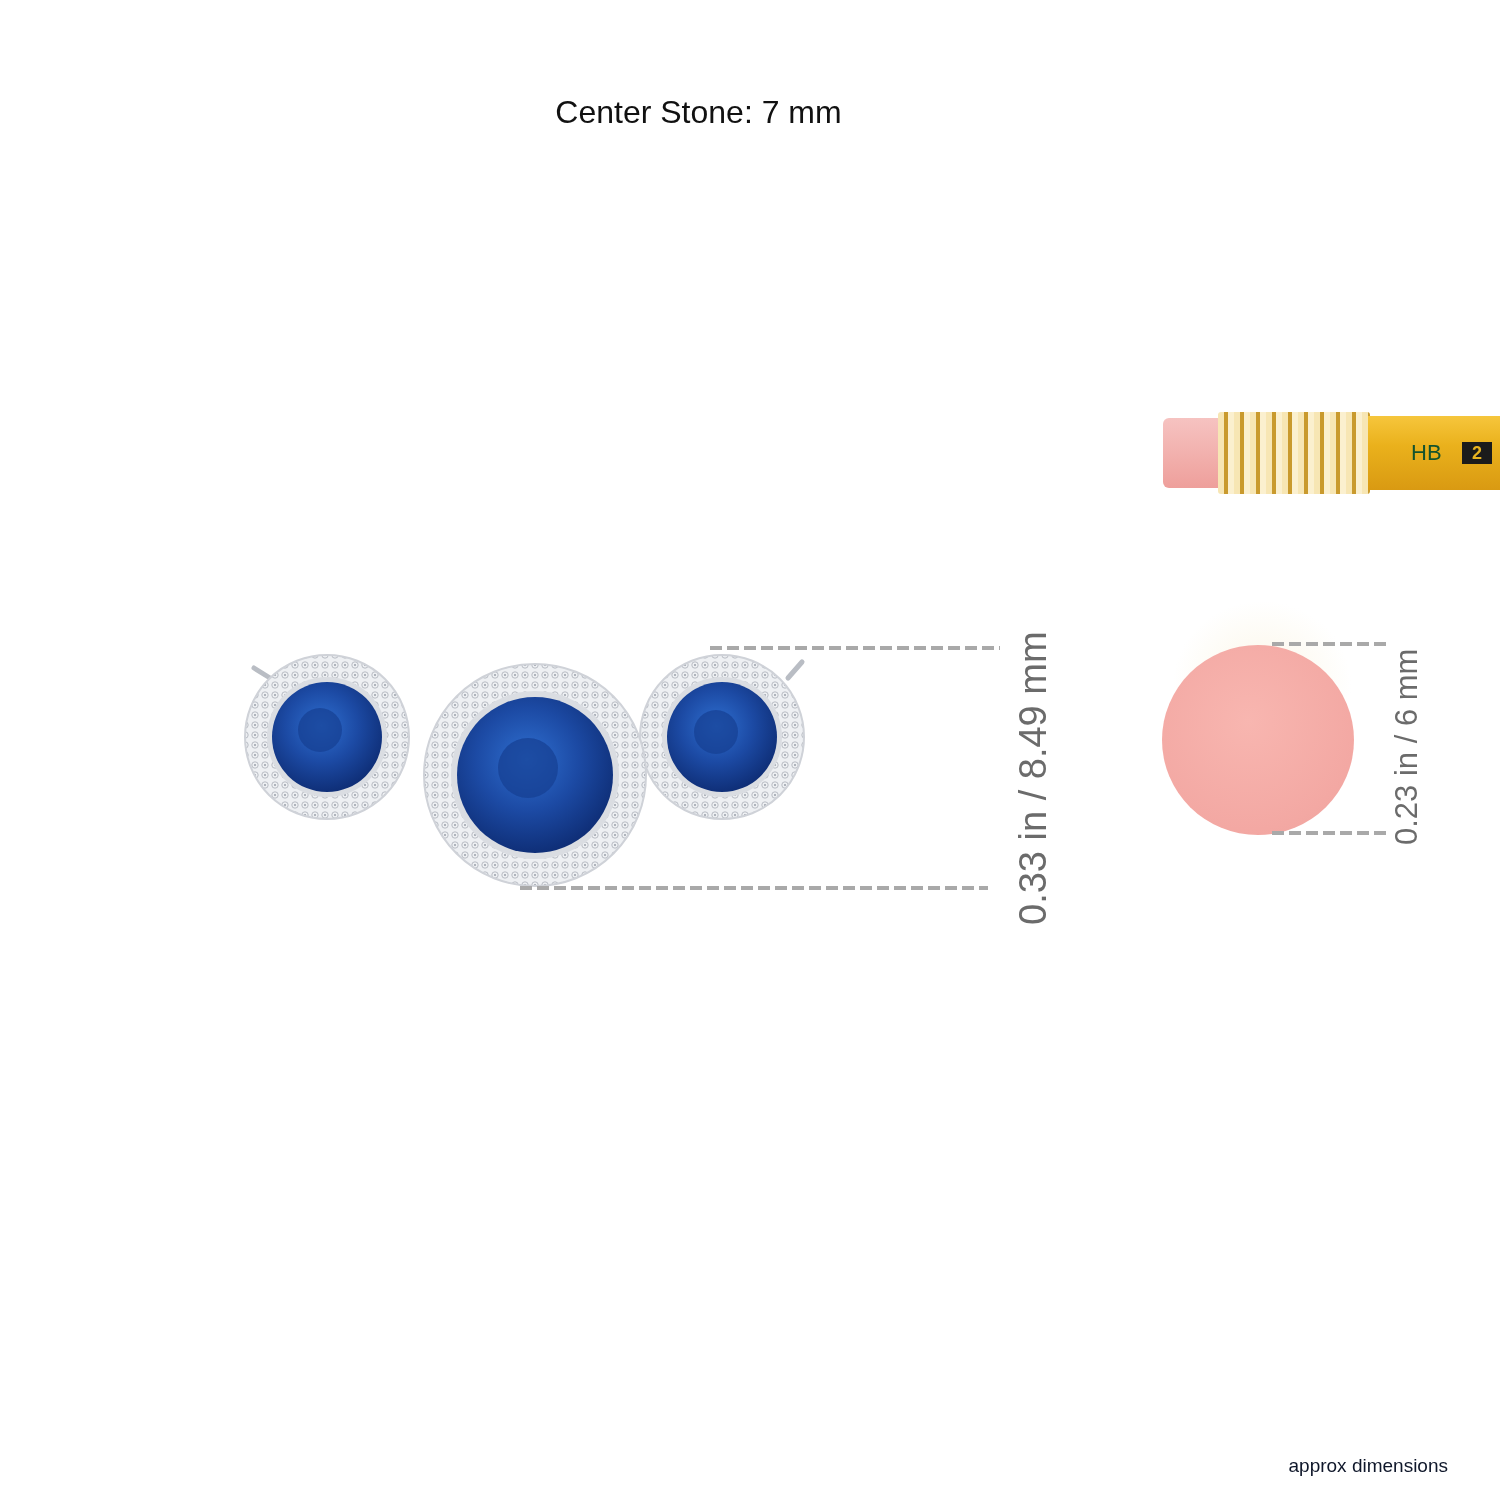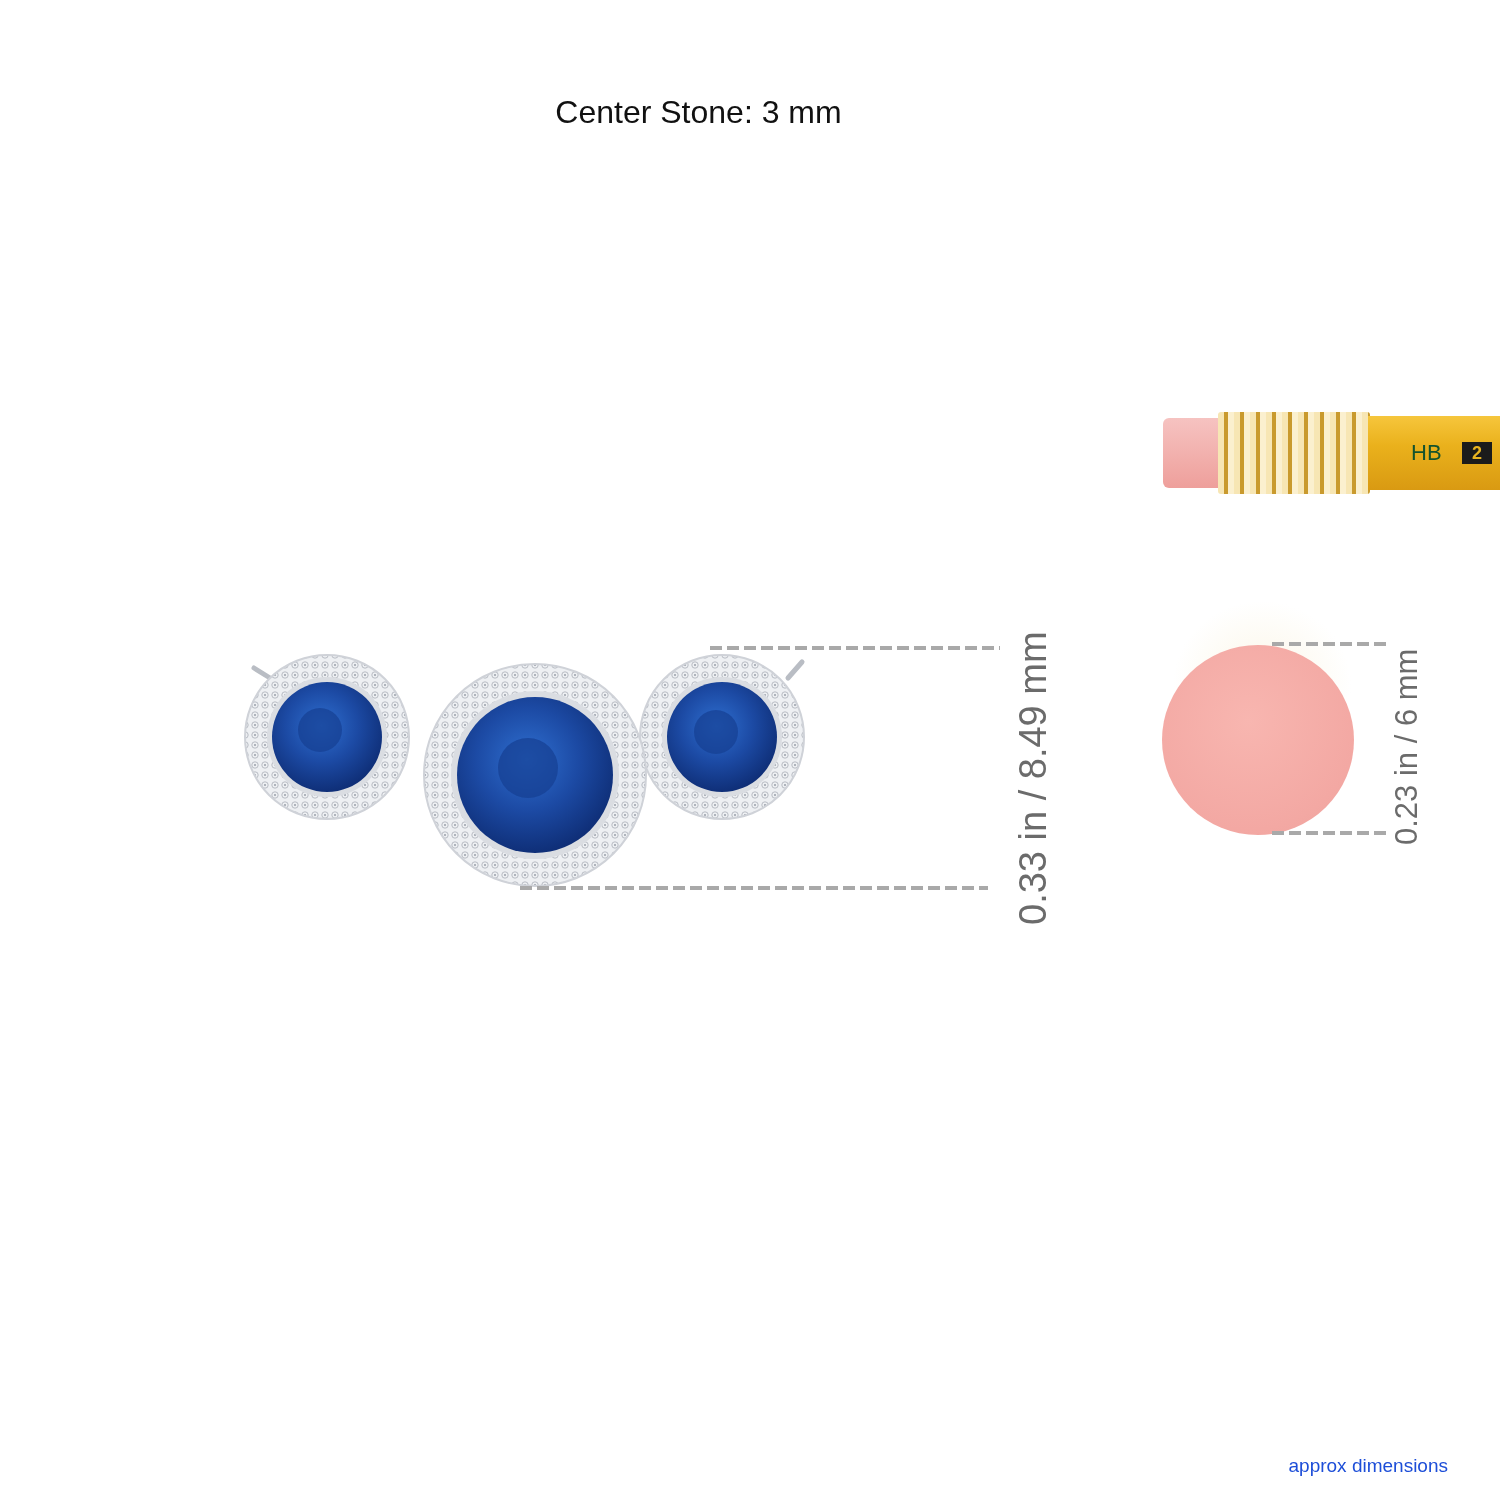--- a/index.html
+++ b/index.html
@@ -1,28 +1,28 @@
 <!DOCTYPE html>
 <html><head>
   <meta charset="utf-8">
   <style>
     html, body { margin: 0; padding: 0; background: #ffffff; }
     body { width: 1500px; height: 1500px; position: relative; overflow: hidden; font-family: "Liberation Sans", sans-serif; }
     .title { position: absolute; left: 0; width: 1397px; top: 94px; text-align: center; font-size: 32px; color: #111111; font-family: "Liberation Sans", sans-serif; }
     .abs { position: absolute; }
     .dash-h { position: absolute; height: 4px; background-image: repeating-linear-gradient(90deg, #a9a9a9 0 12px, transparent 12px 17px); }
     .vlabel { position: absolute; transform-origin: left top; transform: rotate(-90deg); white-space: nowrap; color: #6b6b6b; font-family: "Liberation Sans", sans-serif; }
-    .footer { position: absolute; right: 52px; top: 1455px; font-size: 19px; color: #1d4ed8; font-family: "Liberation Sans", sans-serif; }
+    .footer { position: absolute; right: 52px; top: 1455px; font-size: 19px; color: #0f172a; font-family: "Liberation Sans", sans-serif; }
     .pencil-label { position: absolute; font-family: "Liberation Sans", sans-serif; font-size: 22px; color: #14532d; }
     .pencil-num { position: absolute; background: #1b1b1b; color: #e9b420; font-weight: bold; font-size: 18px; text-align: center; font-family: "Liberation Sans", sans-serif; }
   </style>
 </head>
 <body>
 
-<div class="title">Center Stone: 3 mm</div>
+<div class="title">Center Stone: 7 mm</div>
 
 <svg class="abs" style="left:240px; top:640px;" width="580" height="260" viewBox="0 0 580 260">
   <defs>
     <radialGradient id="sap" cx="45%" cy="40%" r="60%">
       <stop offset="0%" stop-color="#2f6fd0"></stop>
       <stop offset="55%" stop-color="#1c4aa4"></stop>
       <stop offset="100%" stop-color="#0f2f78"></stop>
     </radialGradient>
     <radialGradient id="halo" cx="50%" cy="50%" r="50%">
       <stop offset="70%" stop-color="#f4f5f7"></stop>

